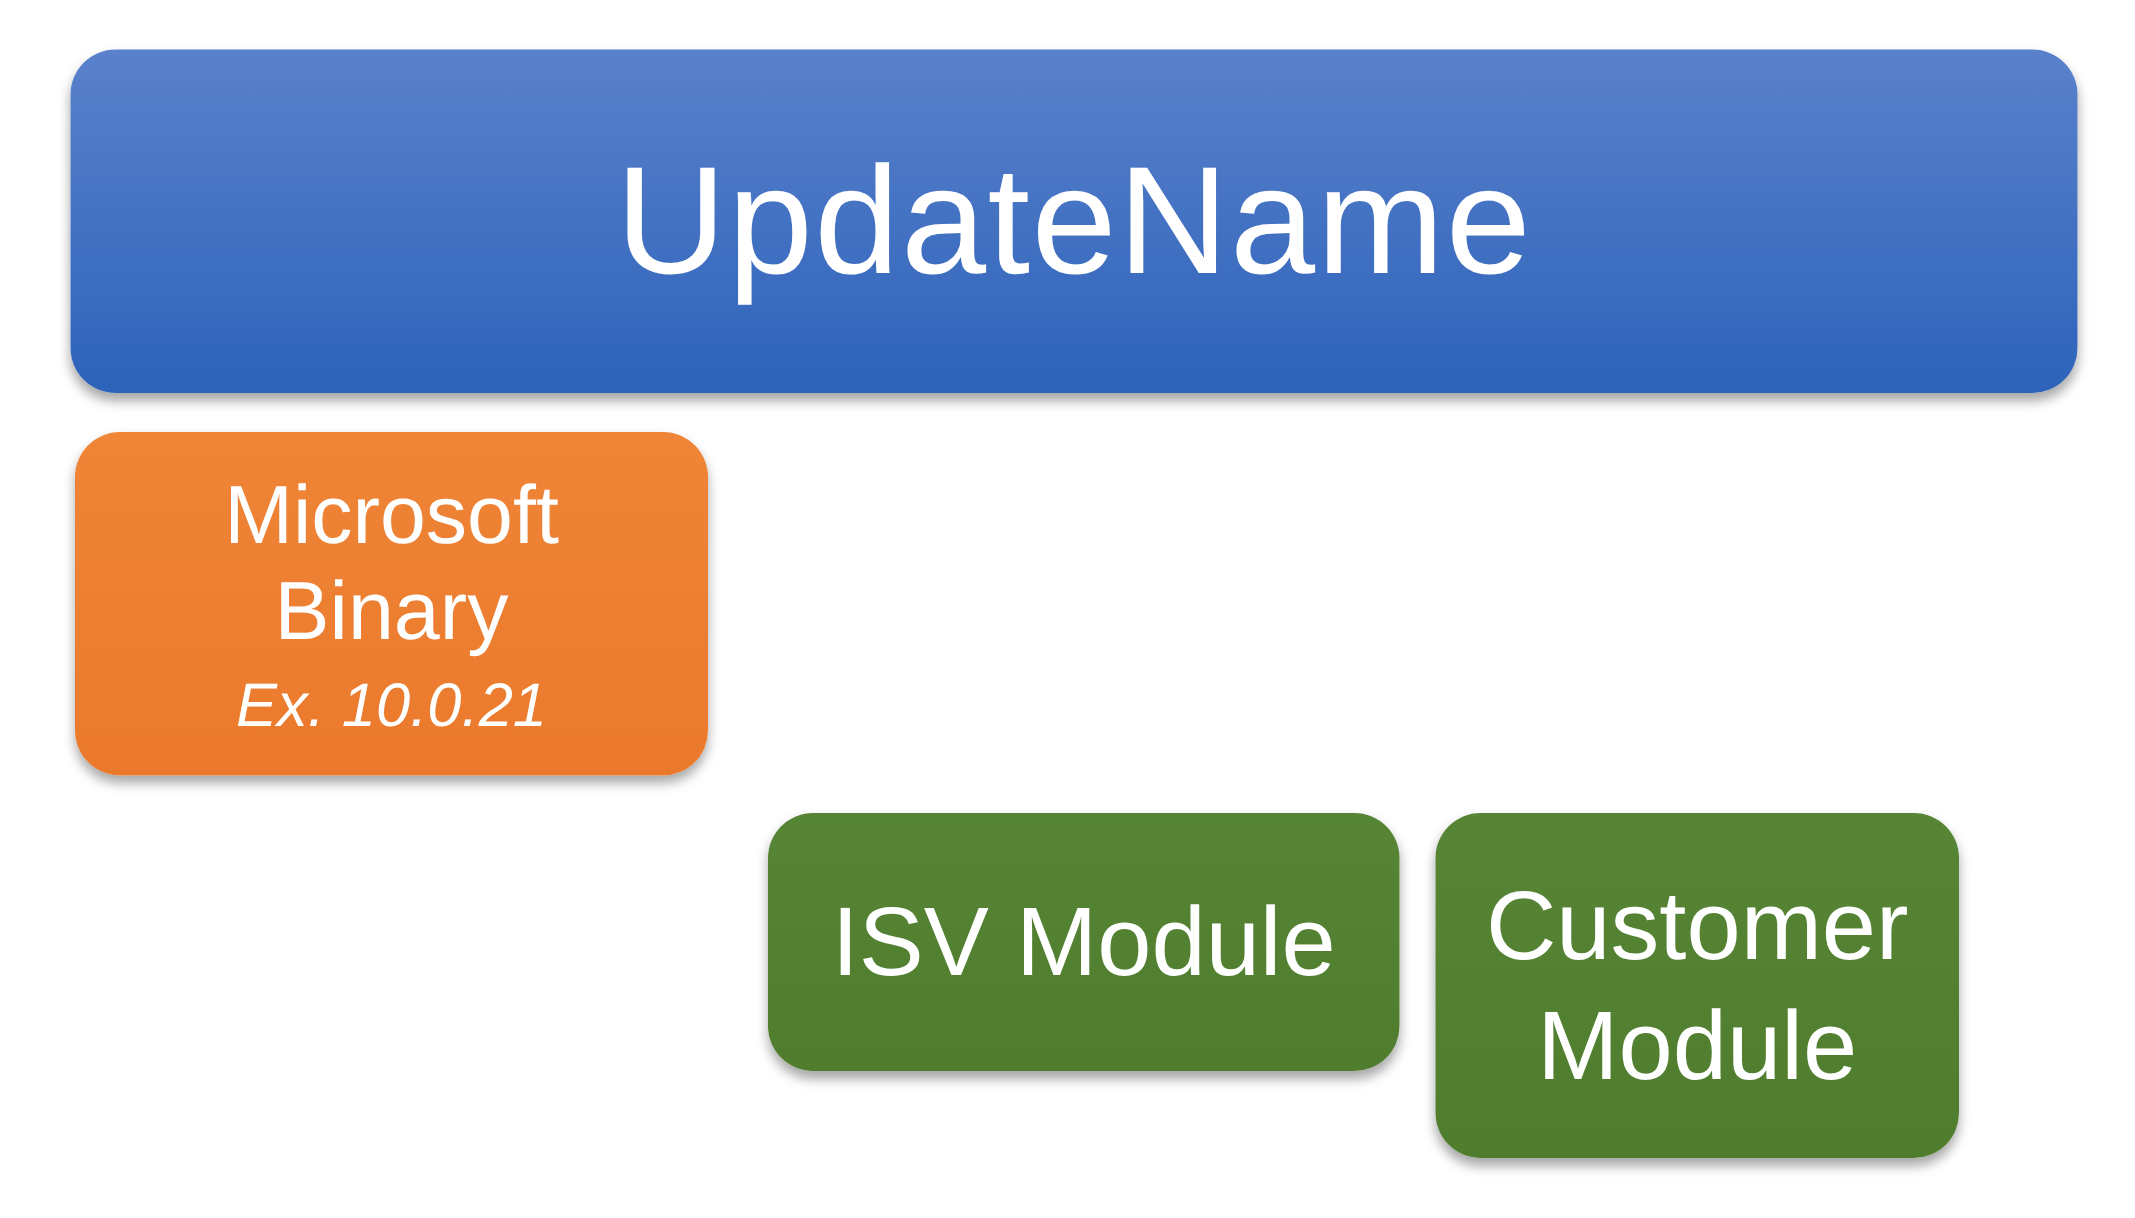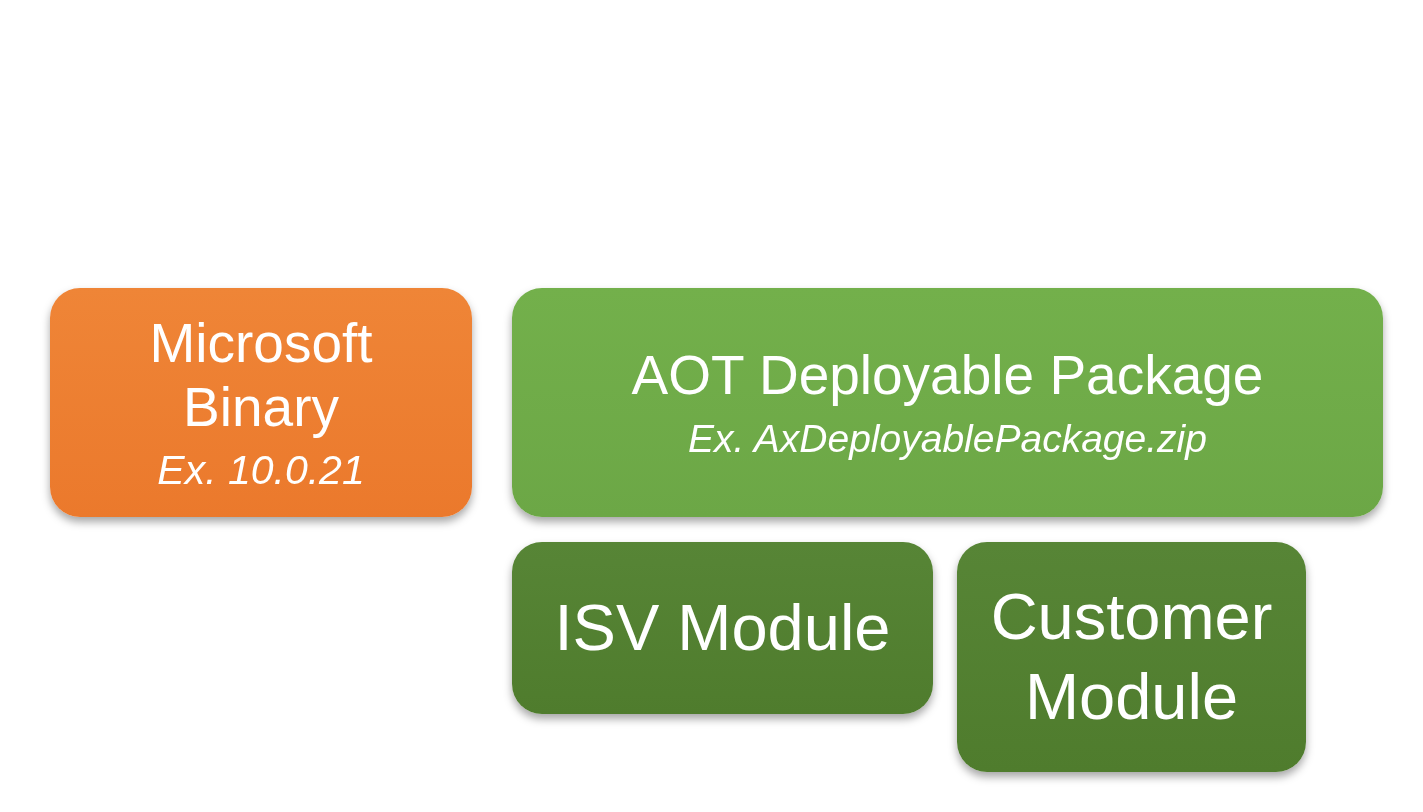--- a/index.html
+++ b/index.html
@@ -79,30 +79,29 @@
     font-size: 65px;
     line-height: 1.23;
     padding: 0 14px;
   }
 </style>
 </head>
 <body>
 
 <div class="canvas">
 
+  <div class="shape shape-title-blue">
+    <div class="big-title">UpdateName</div>
+  </div>
 
   <div class="shape shape-orange">
     <div class="box-title">Microsoft Binary</div>
     <div class="box-example">Ex. 10.0.21</div>
   </div>
 
-  <div class="shape shape-green-light">
-    <div class="box-title">AOT Deployable Package</div>
-    <div class="box-example-small">Ex. AxDeployablePackage.zip</div>
-  </div>
 
   <div class="shape shape-green-dark-left">
     <div class="module-title">ISV Module</div>
   </div>
 
   <div class="shape shape-green-dark-right">
     <div class="module-title">Customer Module</div>
   </div>
 
 </div>

